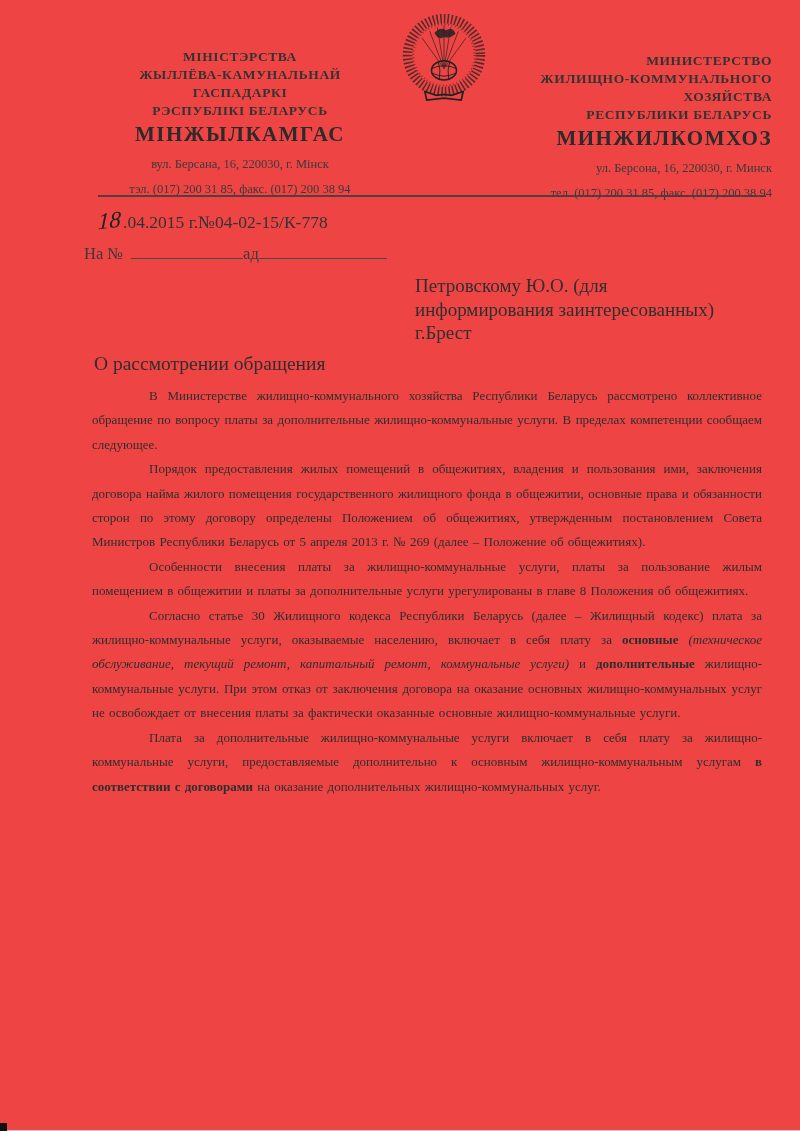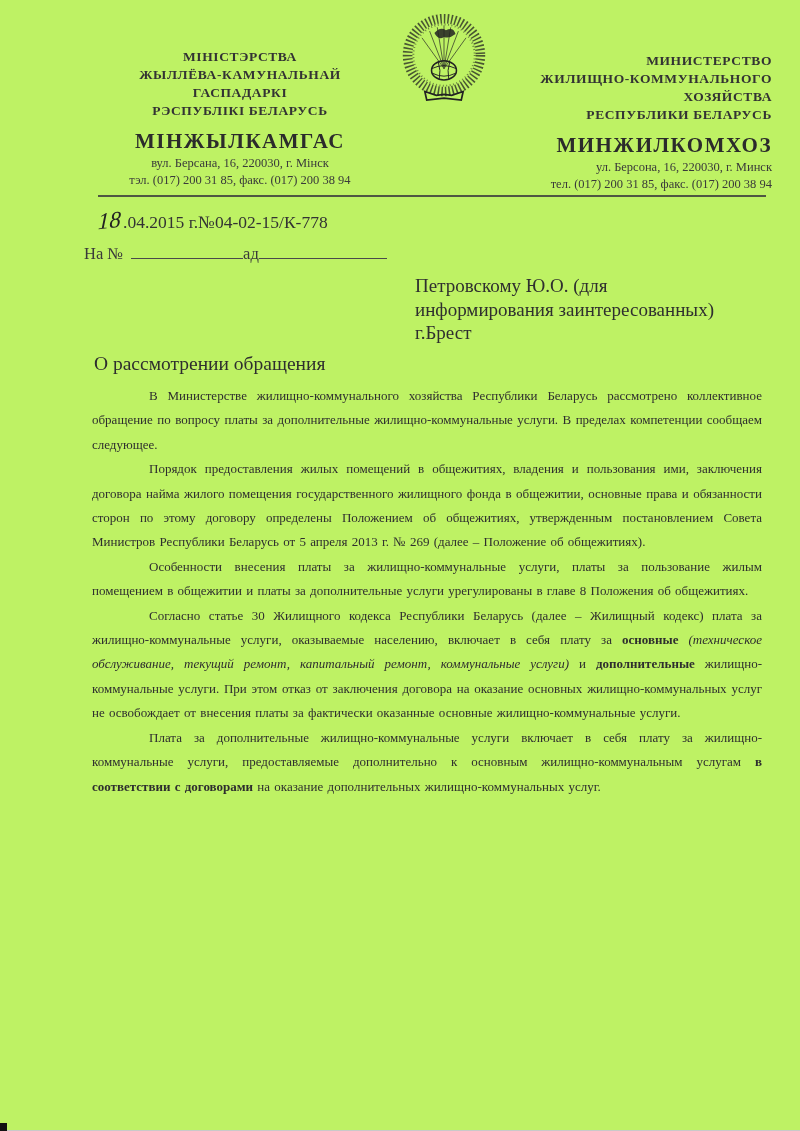--- a/index.html
+++ b/index.html
@@ -1,30 +1,30 @@
 <!DOCTYPE html>
 <html lang="ru"><head>
 <meta charset="utf-8">
 <style>
   html,body{margin:0;padding:0;background:#e8e8e8;}
   .page{
     position:relative;
     width:800px;height:1131px;
     margin:0 auto;
-    background:#bef264;
+    background:#ef4444;
     font-family:"Liberation Serif","DejaVu Serif",serif;
     color:#2e2e2e;
     overflow:hidden;
   }
   
   .hdr-left{position:absolute;left:70px;top:48px;width:340px;text-align:center;}
   .hdr-right{position:absolute;left:468px;top:52px;width:304px;text-align:right;}
   .org-line{font-weight:bold;font-size:13.5px;line-height:18px;letter-spacing:.6px;color:#333;}
-  .short-name{font-weight:bold;font-size:21px;letter-spacing:1.5px;margin-top:9px;color:#2b2b2b;}
-  .addr{font-size:12.5px;line-height:15px;margin-top:2px;color:#3a3a3a;}
+  .short-name{font-weight:bold;font-size:21px;letter-spacing:1.5px;margin-top:2px;color:#2b2b2b;}
+  .addr{font-size:12.5px;line-height:15px;margin-top:10px;color:#3a3a3a;}
   .addr-first{}
   .emblem{position:absolute;left:398px;top:6px;width:92px;height:102px;}
   .separator{position:absolute;left:98px;top:195px;width:668px;height:2px;background:#3c3c3c;opacity:.85;}
   
   .date-line{position:absolute;left:98px;top:208px;font-size:17.5px;color:#333;white-space:nowrap;}
   .hand{display:inline-block;font-style:italic;font-size:23px;transform:rotate(-6deg) skewX(-8deg);color:#222;margin-right:2px;}
   .reply-line{position:absolute;left:84px;top:243px;font-size:16.5px;color:#3a3a3a;white-space:nowrap;}
   .blank{display:inline-block;border-bottom:1.4px solid #4a4a4a;height:15px;vertical-align:baseline;}
   .blank-1{width:112px;margin-left:8px;}
   .blank-2{width:128px;}

